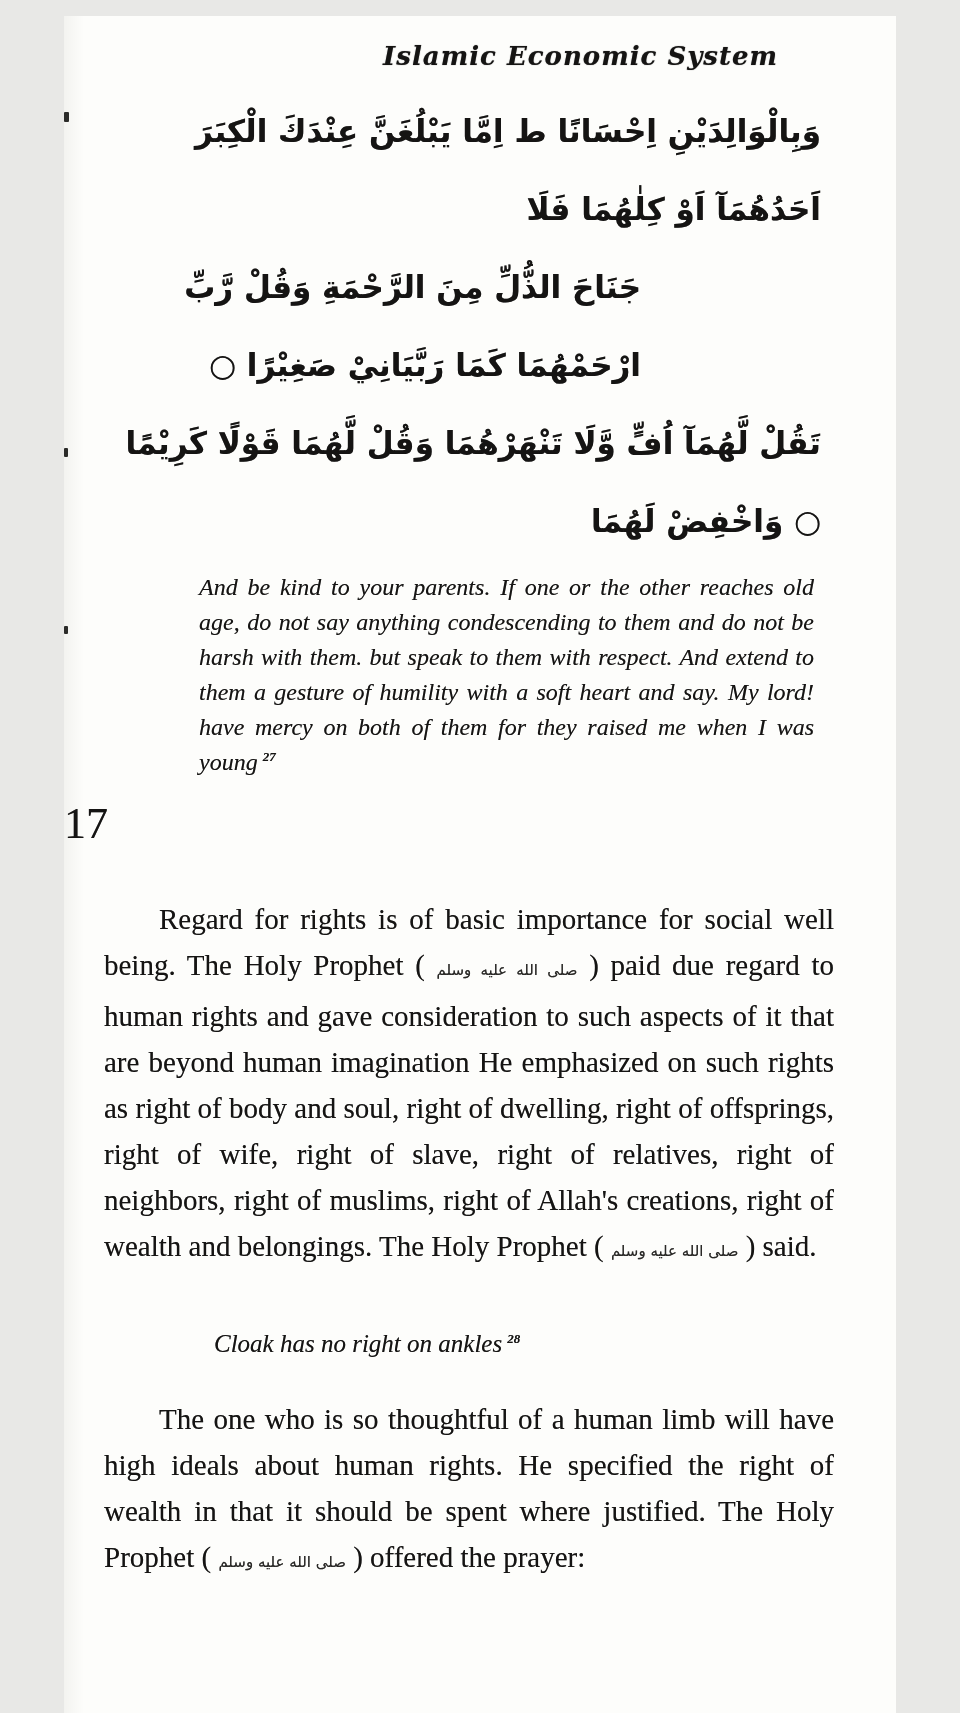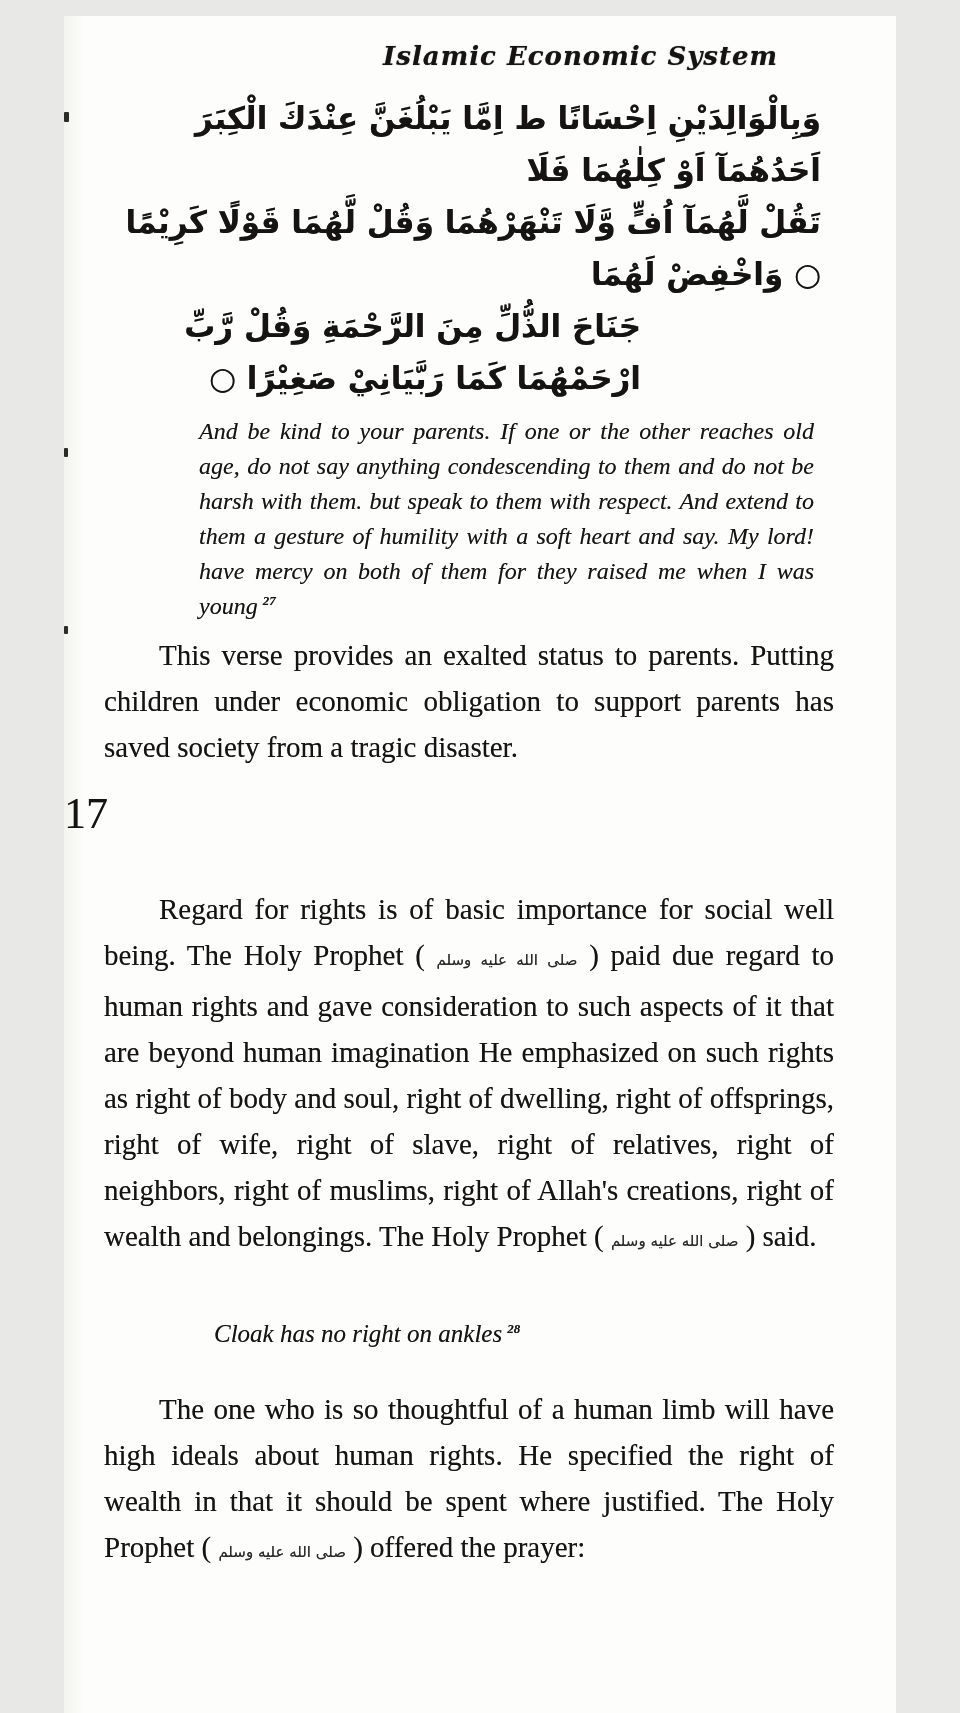--- a/index.html
+++ b/index.html
@@ -21,21 +21,21 @@
     font-size:26px;
     line-height:36px;
     letter-spacing:1px;
     text-shadow:0 0 1px rgba(20,20,19,.6);
   }
   .quran{
     margin-top:18px;
     direction:rtl;
     font-family:"DejaVu Sans", sans-serif;
     font-size:31px;
-    line-height:52px;
+    line-height:78px;
     font-weight:bold;
     text-shadow:0 0 .5px rgba(0,0,0,.5);
     padding-left:44px;
   }
   .quran .qline{text-align:right;margin-right:75px;}
   .quran .qline.q3{margin-right:255px;}
   .translation{
     margin:10px 0 0 135px;
     width:615px;
     font-style:italic;
@@ -101,29 +101,28 @@
 </style>
 </head>
 <body>
 
 <div class="page">
 
   <div class="running-header">Islamic Economic System</div>
 
   <div class="quran">
     <div class="qline q1">وَبِالْوَالِدَيْنِ اِحْسَانًا ط اِمَّا يَبْلُغَنَّ عِنْدَكَ الْكِبَرَ اَحَدُهُمَآ اَوْ كِلٰهُمَا فَلَا</div>
+    <div class="qline q3">جَنَاحَ الذُّلِّ مِنَ الرَّحْمَةِ وَقُلْ رَّبِّ ارْحَمْهُمَا كَمَا رَبَّيَانِيْ صَغِيْرًا ○</div>
     <div class="qline q2">تَقُلْ لَّهُمَآ اُفٍّ وَّلَا تَنْهَرْهُمَا وَقُلْ لَّهُمَا قَوْلًا كَرِيْمًا ○ وَاخْفِضْ لَهُمَا</div>
-    <div class="qline q3">جَنَاحَ الذُّلِّ مِنَ الرَّحْمَةِ وَقُلْ رَّبِّ ارْحَمْهُمَا كَمَا رَبَّيَانِيْ صَغِيْرًا ○</div>
   </div>
 
   <div class="translation">
     <span>And be kind to your parents.  If one or the other reaches old age, do not say anything condescending to them and do not be harsh with them. but speak to them with respect. And extend to them a gesture of humility with a  soft heart and say. My lord! have mercy on both of them for they raised me when I was young</span><sup class="fn">27</sup>
   </div>
 
-  <p class="body p1">This verse provides an exalted status to parents.  Putting children under economic obligation to support parents has saved society from a tragic disaster.</p>
 
   <div class="section-num">17</div>
 
   <p class="body p2">
     <span>Regard for rights is of basic importance for social well being.  The Holy Prophet ( </span><span class="ar-inline">صلى الله عليه وسلم</span><span> ) paid due regard to human rights and gave consideration to such aspects of it that are beyond human imagination He emphasized on such rights as right of body and soul, right of dwelling, right of offsprings, right of wife, right of slave, right of relatives, right of neighbors, right of muslims, right of Allah's creations, right of wealth and belongings.  The Holy Prophet ( </span><span class="ar-inline">صلى الله عليه وسلم</span><span> ) said.</span>
   </p>
 
 
   <div class="hadith-tr">
     <span>Cloak has no right on ankles</span><sup class="fn">28</sup>

